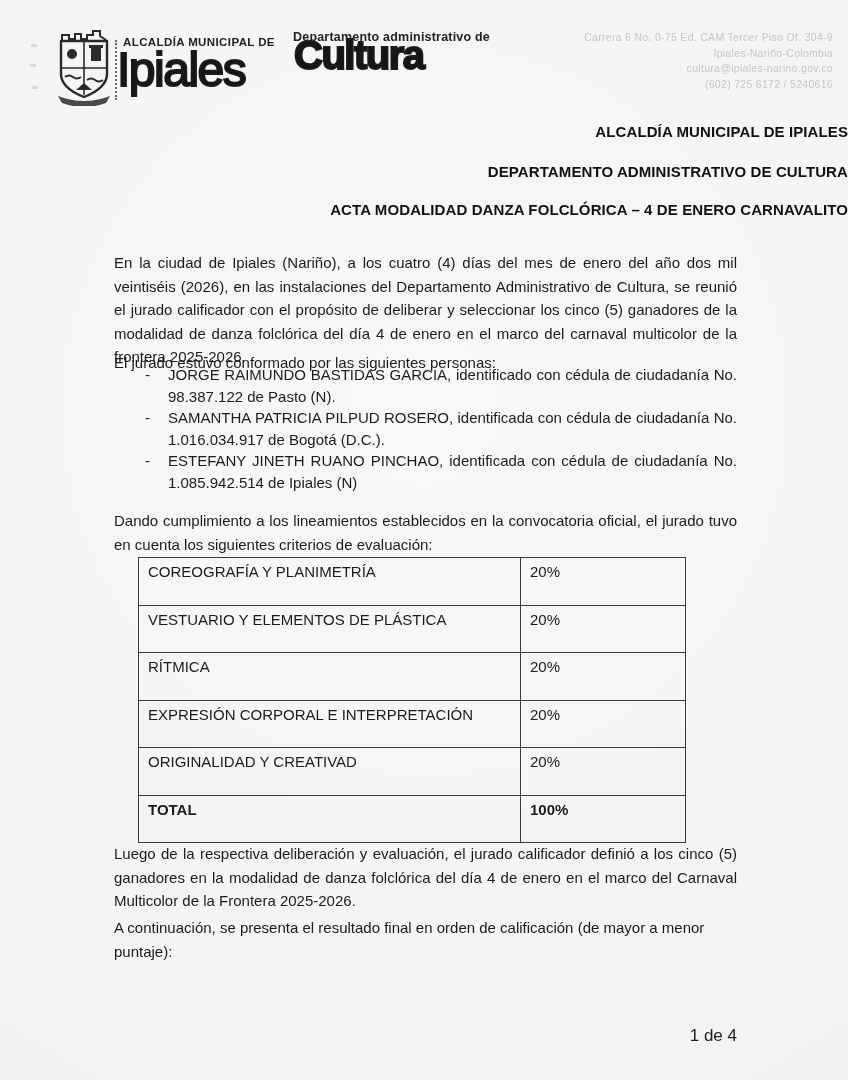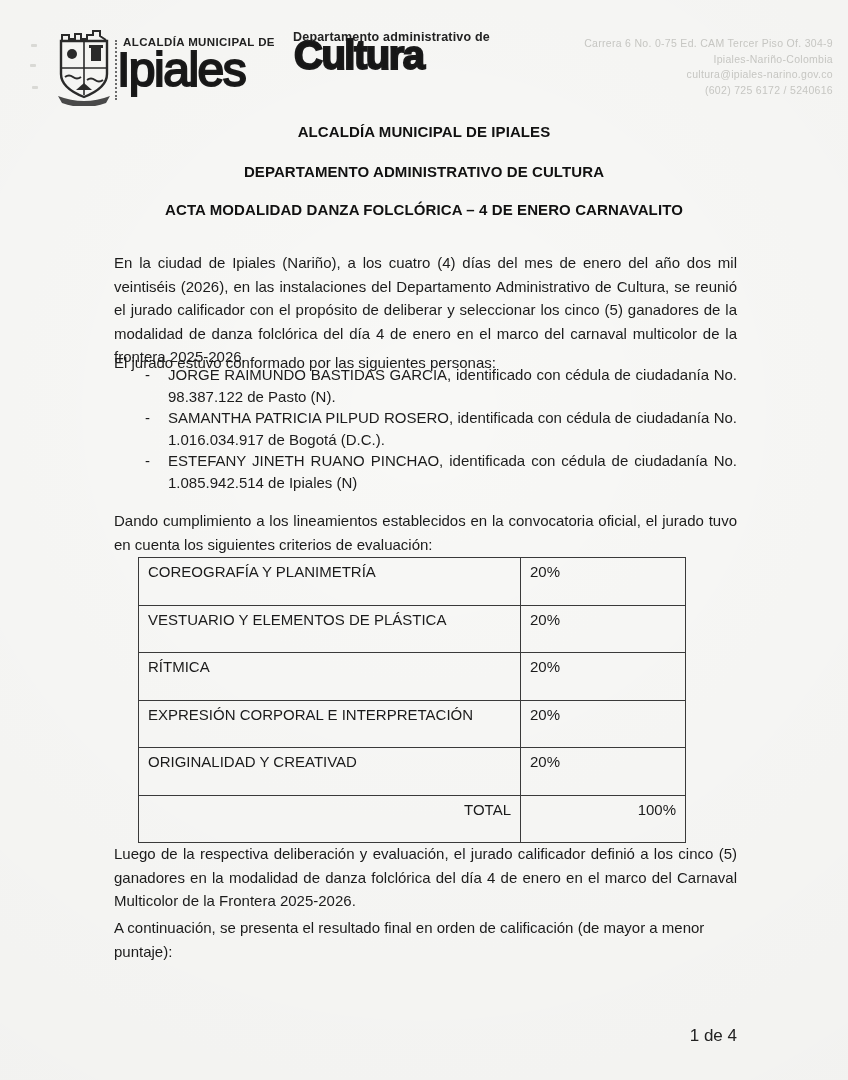--- a/index.html
+++ b/index.html
@@ -15,25 +15,25 @@
   }
   .abs{position:absolute;}
 
   
   .crest{left:54px;top:30px;width:60px;height:76px;}
   .brand-sep{left:115px;top:40px;height:60px;border-left:2.5px dotted #6b6b6b;width:0;}
   .org-small{left:123px;top:36px;font-size:11.5px;font-weight:bold;letter-spacing:.4px;color:#222;}
   .org-big{left:117px;top:42px;font-size:48px;font-weight:normal;letter-spacing:-1.5px;color:#161616;-webkit-text-stroke:2px #1a1a1a;}
   .dept-small{left:293px;top:30px;font-size:12.5px;font-weight:bold;letter-spacing:.2px;color:#222;}
   .dept-big{left:294px;top:33px;font-size:40px;font-weight:bold;letter-spacing:-1.5px;color:#161616;-webkit-text-stroke:2px #1a1a1a;}
-  .contact{right:15px;top:36px;text-align:right;font-size:10.5px;line-height:15.5px;color:#c6c6c2;letter-spacing:.3px;}
+  .contact{right:15px;top:30px;text-align:right;font-size:10.5px;line-height:15.5px;color:#c6c6c2;letter-spacing:.3px;}
   .artifact{width:6px;height:3px;background:#d9d9d5;border-radius:1px;}
 
   
-  .doc-title{left:0;width:100%;text-align:center;font-size:15px;font-weight:bold;color:#111;letter-spacing:.1px;}
+  .doc-title{left:0;width:100%;text-align:right;font-size:15px;font-weight:bold;color:#111;letter-spacing:.1px;}
   .t1{top:123px;} .t2{top:163px;} .t3{top:201px;}
 
   
   .para{left:114px;width:623px;font-size:15px;line-height:23.5px;text-align:justify;color:#1b1b1b;}
   .p1{top:236px;} .p2{top:336px;text-align:left;} .p3{top:494px;}
   .p4{top:827px;} .p5{top:901px;text-align:left;}
 
   
   .jury{left:145px;top:364px;width:592px;font-size:15px;line-height:21.5px;}
   .jury-item{display:flex;align-items:flex-start;}
@@ -44,21 +44,21 @@
   .criteria{left:138px;top:557px;width:548px;border-collapse:collapse;table-layout:fixed;}
   .criteria td{
     border:1.6px solid #3a3a3a;
     height:41.5px;
     padding:5px 9px 0 9px;
     vertical-align:top;
     font-size:15px;
     color:#1b1b1b;
   }
   .criteria td.c-label{width:363px;margin-left:19px;}
-  .criteria tr.total-row td{font-weight:normal;text-align:right;}
+  .criteria tr.total-row td{font-weight:bold;}
 
   
   .page-num{top:1026px;right:111px;font-size:17px;color:#222;}
 </style>
 </head>
 <body>
 
 <div class="page">
 
   <div class="abs artifact" style="left:31px;top:44px;"></div>

